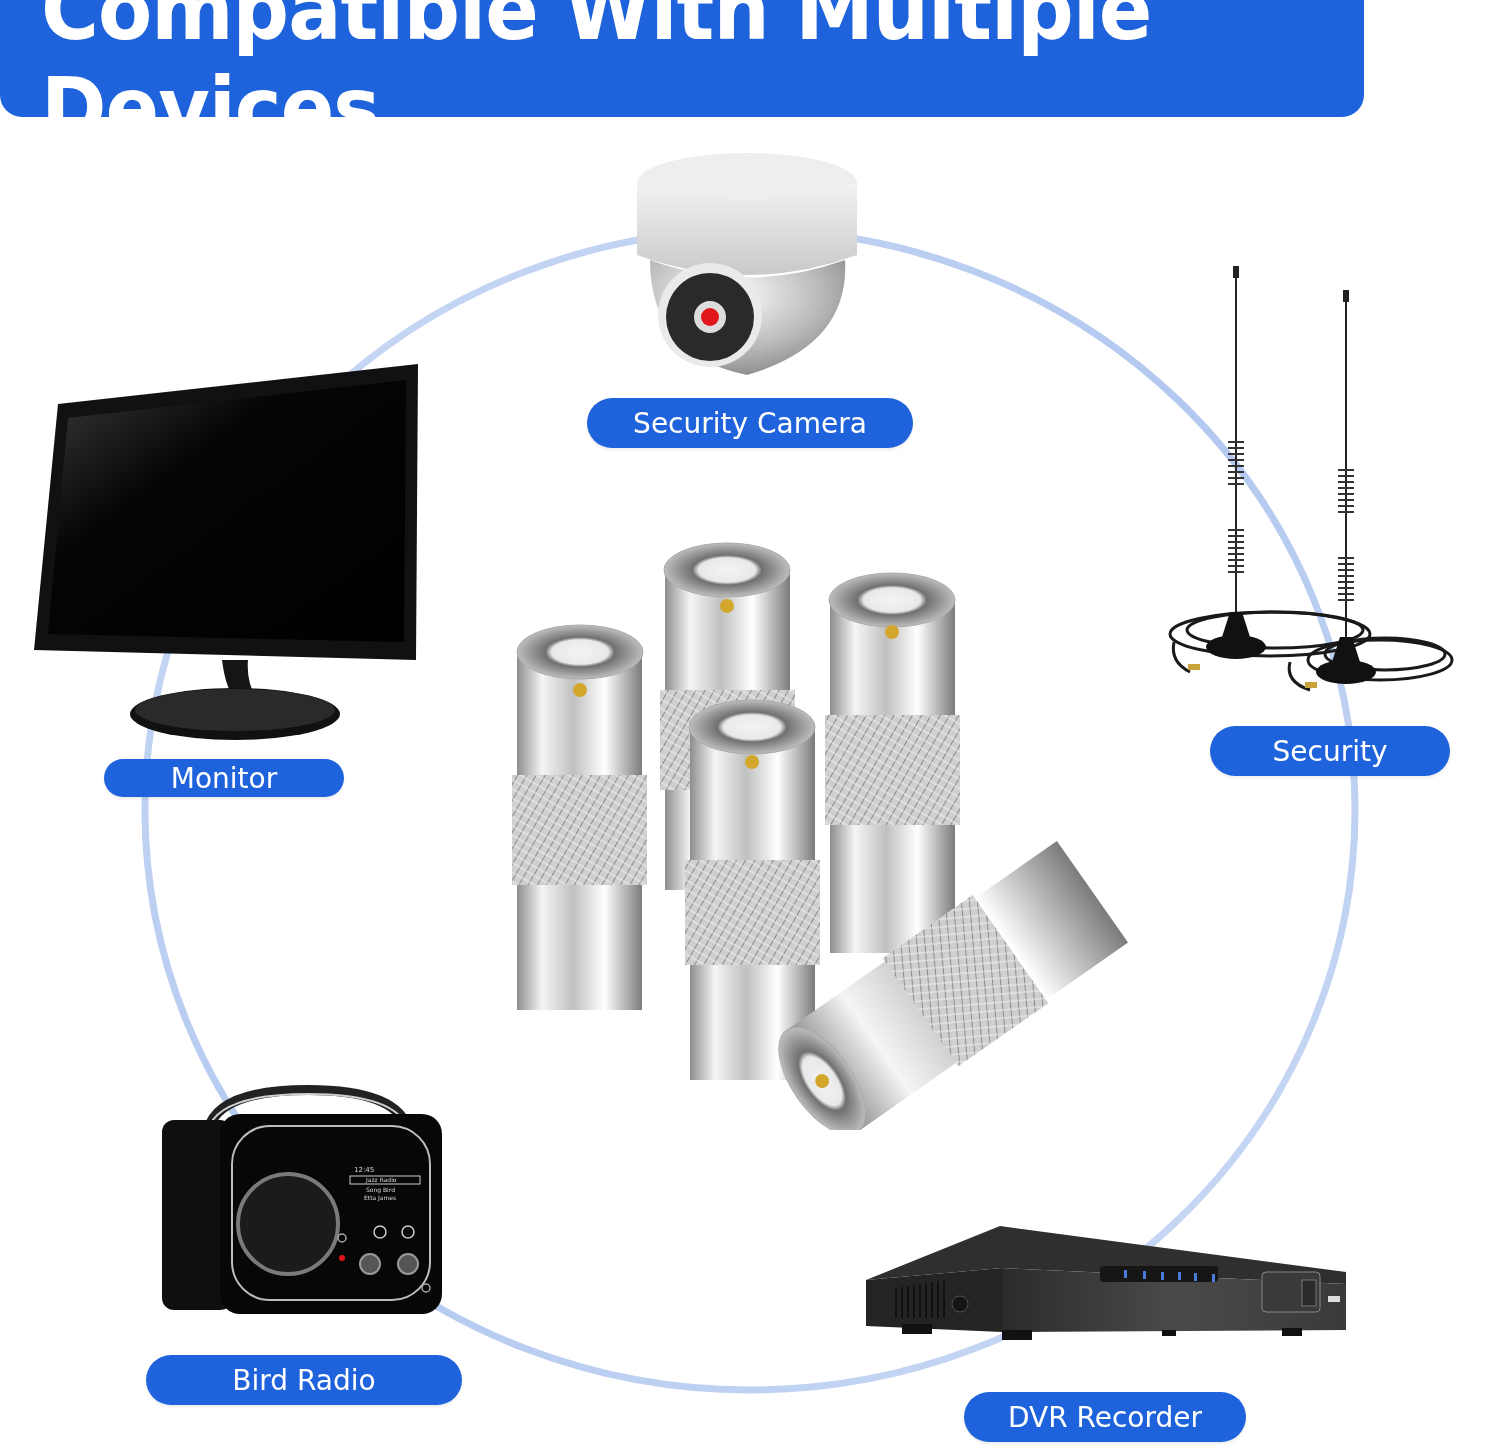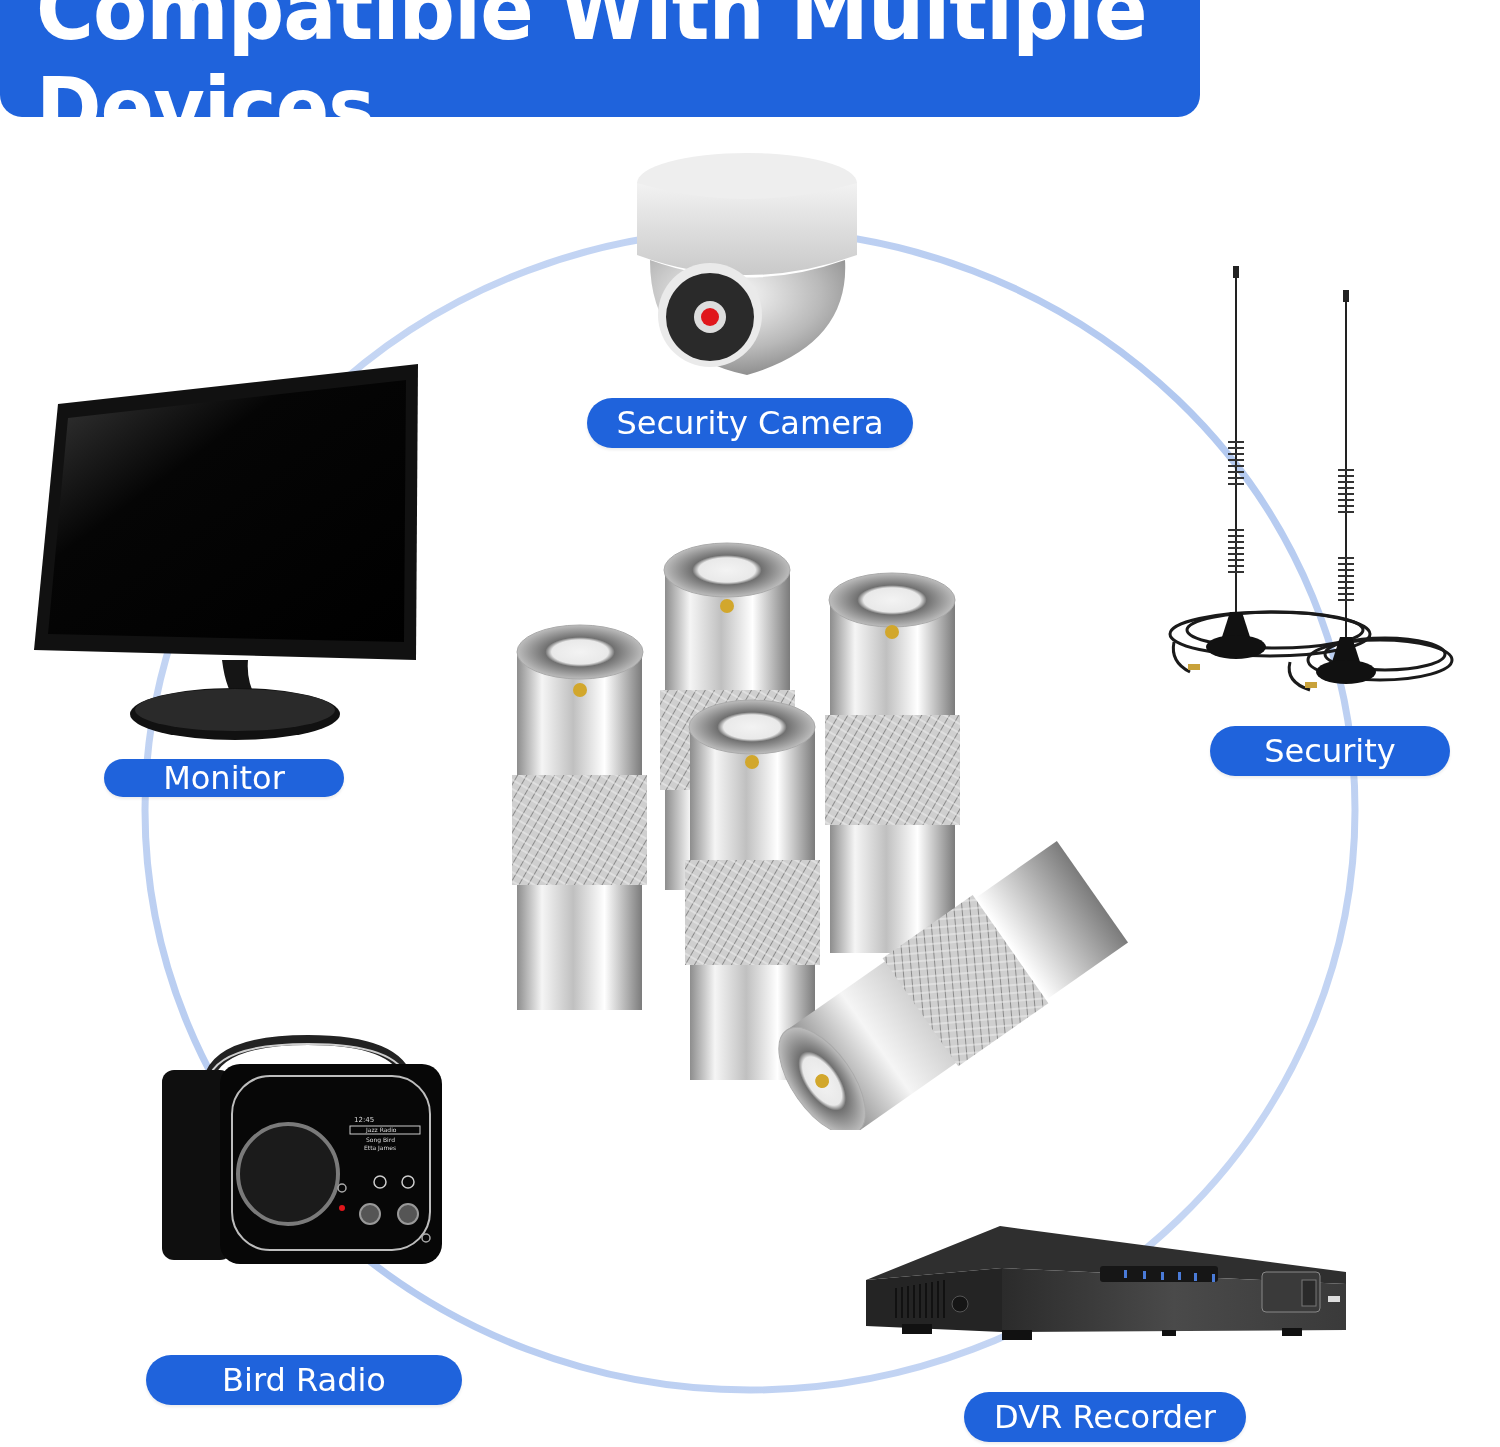--- a/index.html
+++ b/index.html
@@ -1,31 +1,31 @@
 <!DOCTYPE html>
 <html><head>
   <meta charset="utf-8">
   <style>
     html, body { margin: 0; padding: 0; background: #ffffff; }
     body { width: 1500px; height: 1447px; position: relative; overflow: hidden; font-family: "Liberation Sans", "DejaVu Sans", sans-serif; }
     .header {
-      position: absolute; left: 0; top: 0; width: 1200px; height: 117px;
+      position: absolute; left: 0; top: 0; width: 1364px; height: 117px;
       background: #1f63dc; border-radius: 0 0 22px 22px;
       display: flex; align-items: center; justify-content: center;
     }
     .header-title {
       color: #ffffff; font-weight: 700; font-size: 84px; letter-spacing: -1px;
       font-family: "DejaVu Sans", "Liberation Sans", sans-serif;
       transform: scaleX(0.94);
     }
     .ring { position: absolute; left: 0; top: 0; width: 1500px; height: 1447px; pointer-events: none; }
     .pill {
       position: absolute; background: #1f63dc; color: #ffffff; border-radius: 26px;
       display: flex; align-items: center; justify-content: center;
-      font-family: "DejaVu Sans", sans-serif; font-size: 32px;
+      font-family: "DejaVu Sans", sans-serif; font-size: 28px;
       box-shadow: 0 2px 3px rgba(0,0,0,0.08);
     }
     .device { position: absolute; }
   </style>
 </head>
 <body>
 
 <div class="header">
   <span class="header-title">Compatible With Multiple Devices</span>
 </div>
@@ -112,21 +112,21 @@
     <path d="M180 375 L192 375 L200 400 L172 400 Z" fill="#111"></path>
     <ellipse cx="186" cy="410" rx="30" ry="12" fill="#111"></ellipse>
     <rect x="28" y="402" width="12" height="6" fill="#c9a23a"></rect>
     <rect x="145" y="420" width="12" height="6" fill="#c9a23a"></rect>
   </svg>
 </div>
 <div class="pill" style="left:1210px; top:726px; width:240px; height:50px;">
   <span>Security</span>
 </div>
 
-<div class="device" style="left:158px; top:1034px; width:290px; height:240px;">
+<div class="device" style="left:158px; top:1084px; width:290px; height:240px;">
   <svg width="290" height="240" viewBox="0 0 290 240">
     <path d="M50 46 Q60 6 150 6 Q240 6 250 46" fill="none" stroke="#222" stroke-width="10"></path>
     <path d="M50 46 Q60 10 150 10 Q240 10 250 46" fill="none" stroke="#cfcfcf" stroke-width="2"></path>
     <rect x="4" y="36" width="70" height="190" rx="12" fill="#0f0f0f"></rect>
     <rect x="62" y="30" width="222" height="200" rx="20" fill="#070707"></rect>
     <rect x="74" y="42" width="198" height="174" rx="38" fill="none" stroke="#bdbdbd" stroke-width="2"></rect>
     <circle cx="130" cy="140" r="50" fill="#1b1b1b" stroke="#7a7a7a" stroke-width="4"></circle>
     <rect x="192" y="92" width="70" height="8" fill="none" stroke="#ccc" stroke-width="1"></rect>
     <text x="196" y="88" font-size="7" fill="#ddd" font-family="DejaVu Sans, sans-serif">12:45</text>
     <text x="208" y="98" font-size="6" fill="#ddd" font-family="DejaVu Sans, sans-serif">Jazz Radio</text>

